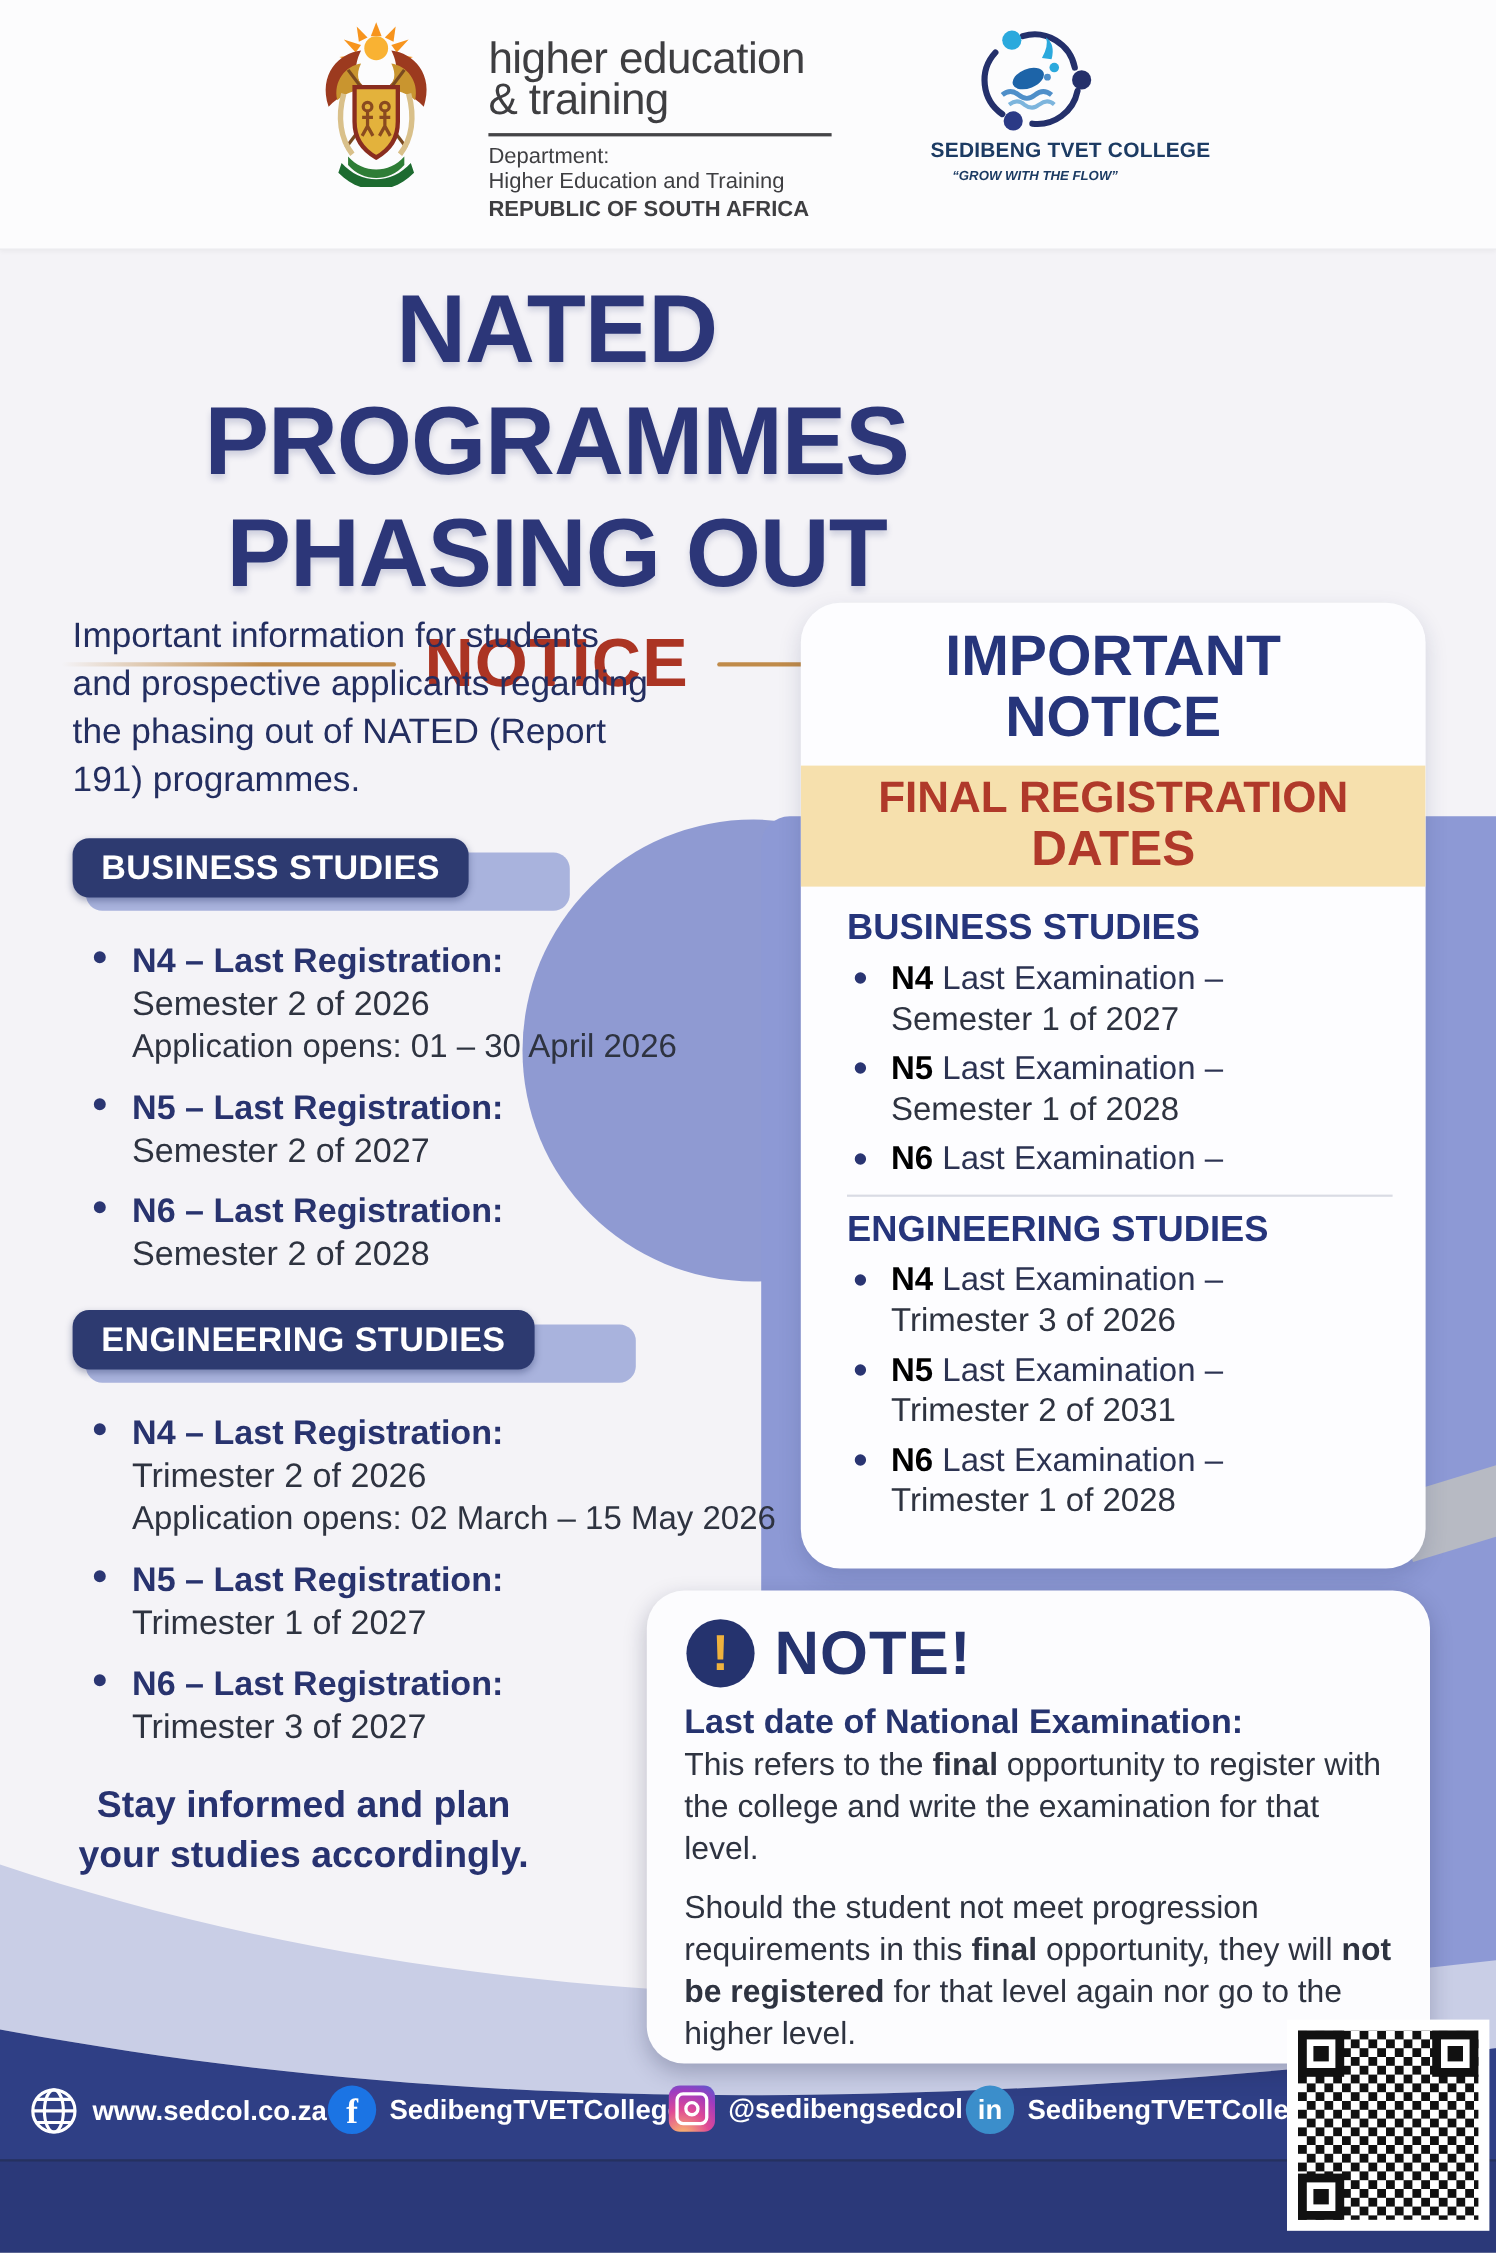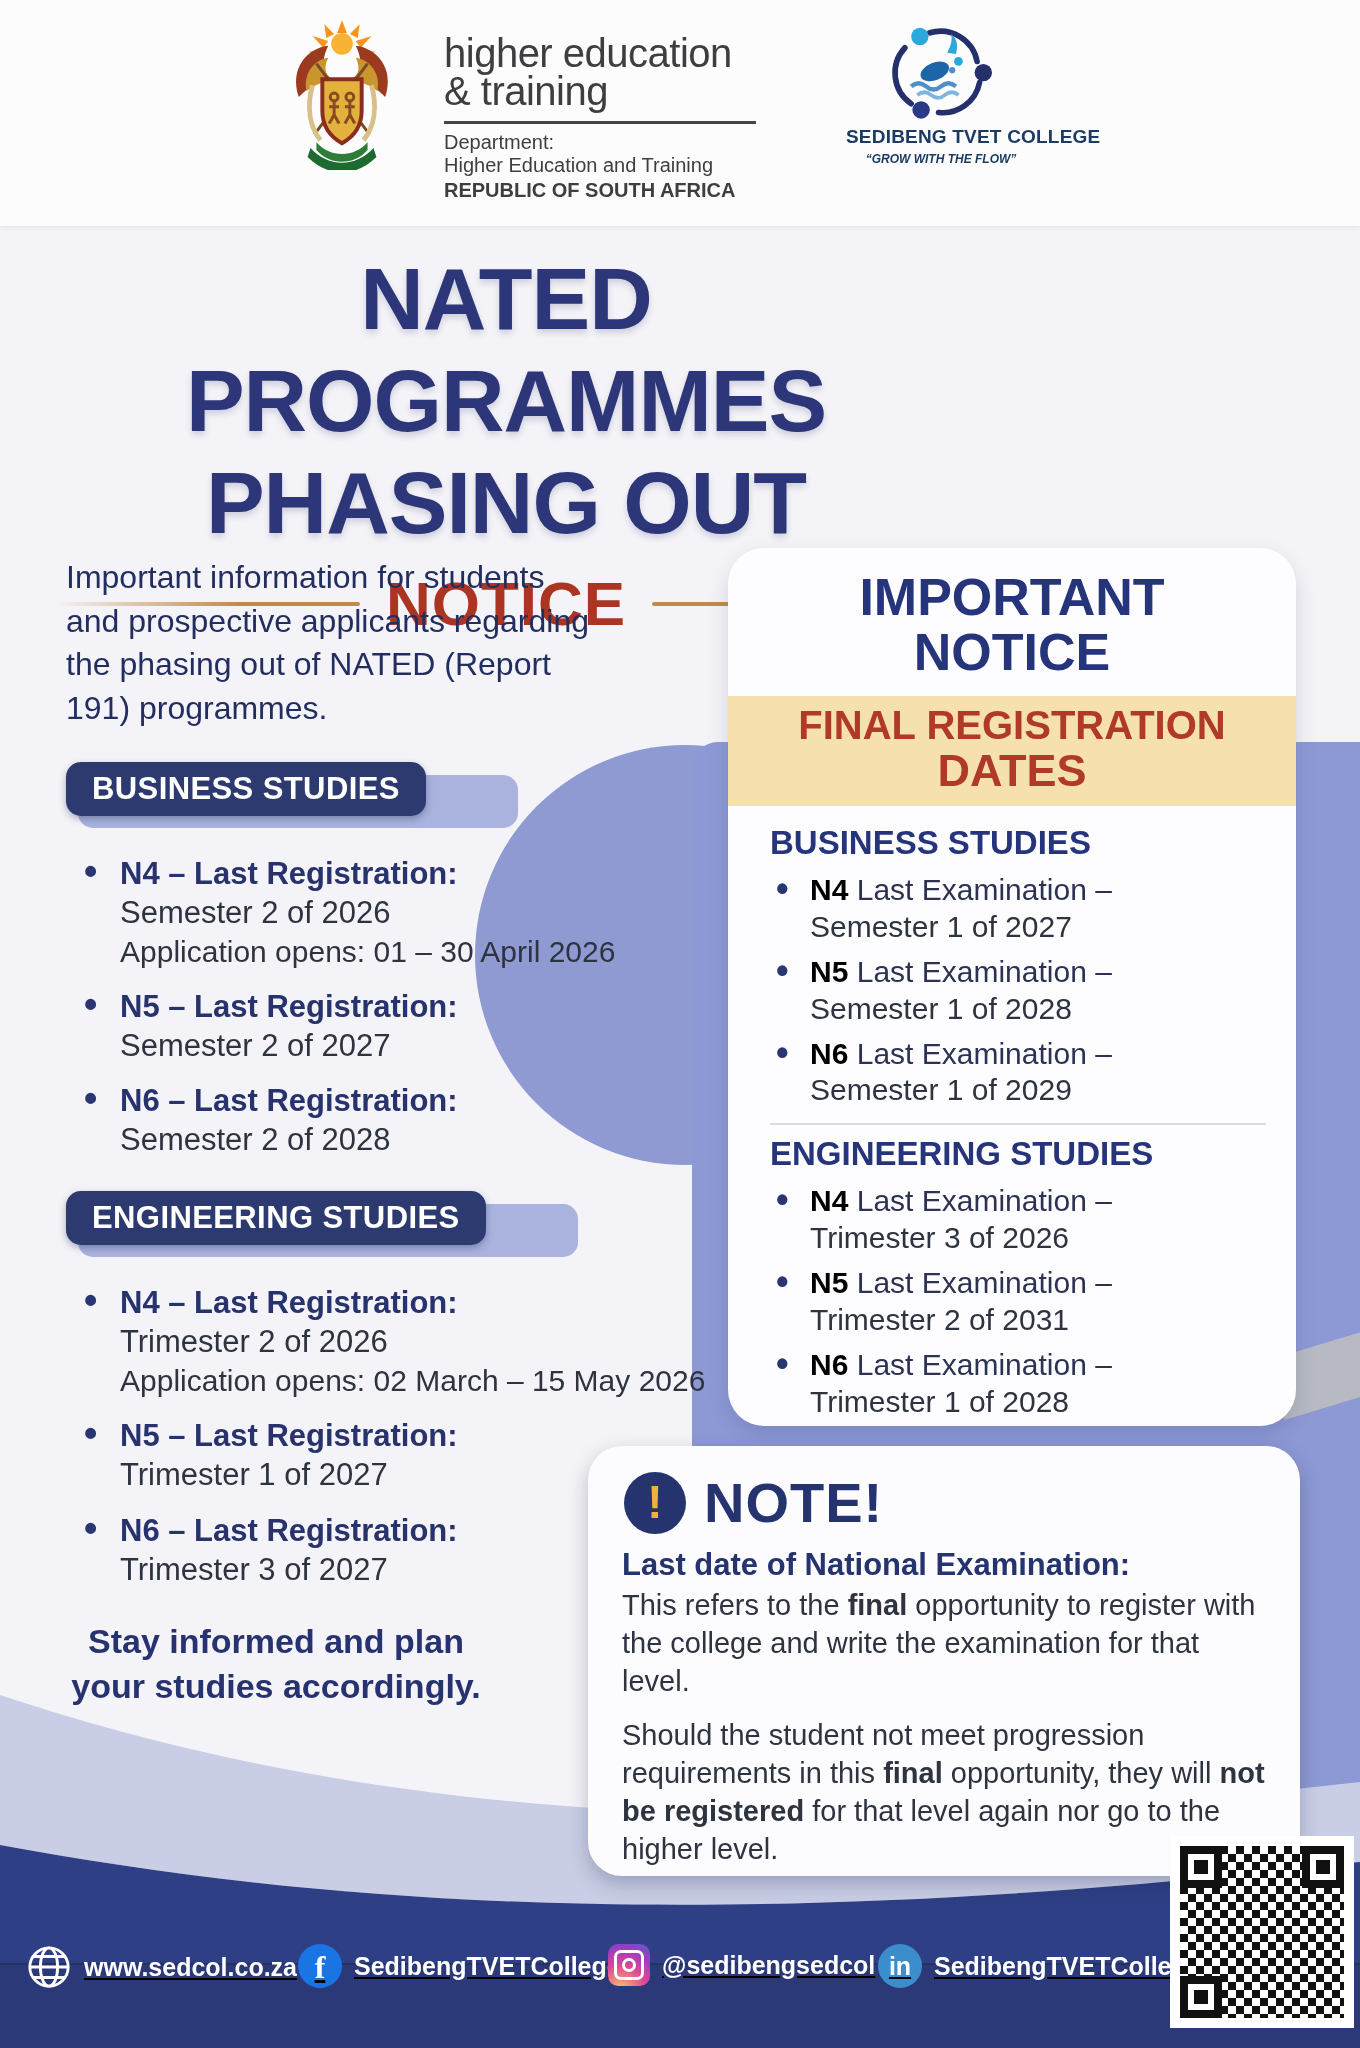--- a/index.html
+++ b/index.html
@@ -75,21 +75,21 @@
   .note-head{display:flex;align-items:center;padding:24px 36px 0;}
   .note-badge{width:62px;height:62px;border-radius:50%;background:#25336e;color:#efb23d;
     font-size:46px;font-weight:800;text-align:center;line-height:60px;flex:0 0 62px;}
   .note-title{margin-left:18px;font-size:56px;font-weight:800;color:#25336e;letter-spacing:1px;}
   .note-body{padding:8px 34px 0;}
   .note-lead{font-size:31px;font-weight:700;color:#25336e;margin-top:4px;}
   .note-p{font-size:29px;color:#2e3340;line-height:1.31;margin-top:4px;}
   .note-p b{font-weight:700;}
   .note-p + .note-p{margin-top:16px;}
   
-  .fitem{position:absolute;top:1944px;display:flex;align-items:center;gap:12px;z-index:5;text-decoration:underline;}
+  .fitem{position:absolute;top:1896px;display:flex;align-items:center;gap:12px;z-index:5;}
   .flabel{color:#fff;font-weight:700;font-size:25px;white-space:nowrap;}
   .fb-ic{width:44px;height:44px;border-radius:50%;background:#1b74e4;color:#fff;text-align:center;
     line-height:46px;font-size:32px;font-weight:700;font-family:"Liberation Serif",serif;}
   .ig-ic{width:42px;height:42px;border-radius:10px;
     background:radial-gradient(circle at 30% 110%,#fdc468 0%,#df4996 45%,#9f3bbf 75%,#515ecf 100%);
     display:flex;align-items:center;justify-content:center;}
   .ig-in{width:24px;height:24px;border:3px solid #fff;border-radius:7px;position:relative;}
   .ig-in::after{content:"";position:absolute;left:5px;top:5px;width:8px;height:8px;border:3px solid #fff;border-radius:50%;}
   .li-ic{width:44px;height:44px;border-radius:50%;background:#3b8ecb;color:#fff;text-align:center;
     line-height:44px;font-size:25px;font-weight:800;}
@@ -253,21 +253,20 @@
       <div class="ritem">
         <div class="r1"><span class="lv">N4</span><span> Last Examination –</span></div>
         <div class="r2">Semester 1 of 2027</div>
       </div>
       <div class="ritem">
         <div class="r1"><span class="lv">N5</span><span> Last Examination –</span></div>
         <div class="r2">Semester 1 of 2028</div>
       </div>
       <div class="ritem">
         <div class="r1"><span class="lv">N6</span><span> Last Examination –</span></div>
-        <div class="r2">Semester 1 of 2029</div>
       </div>
       <div class="rdiv"></div>
       <div class="rc-head">ENGINEERING STUDIES</div>
       <div class="ritem">
         <div class="r1"><span class="lv">N4</span><span> Last Examination –</span></div>
         <div class="r2">Trimester 3 of 2026</div>
       </div>
       <div class="ritem">
         <div class="r1"><span class="lv">N5</span><span> Last Examination –</span></div>
         <div class="r2">Trimester 2 of 2031</div>

